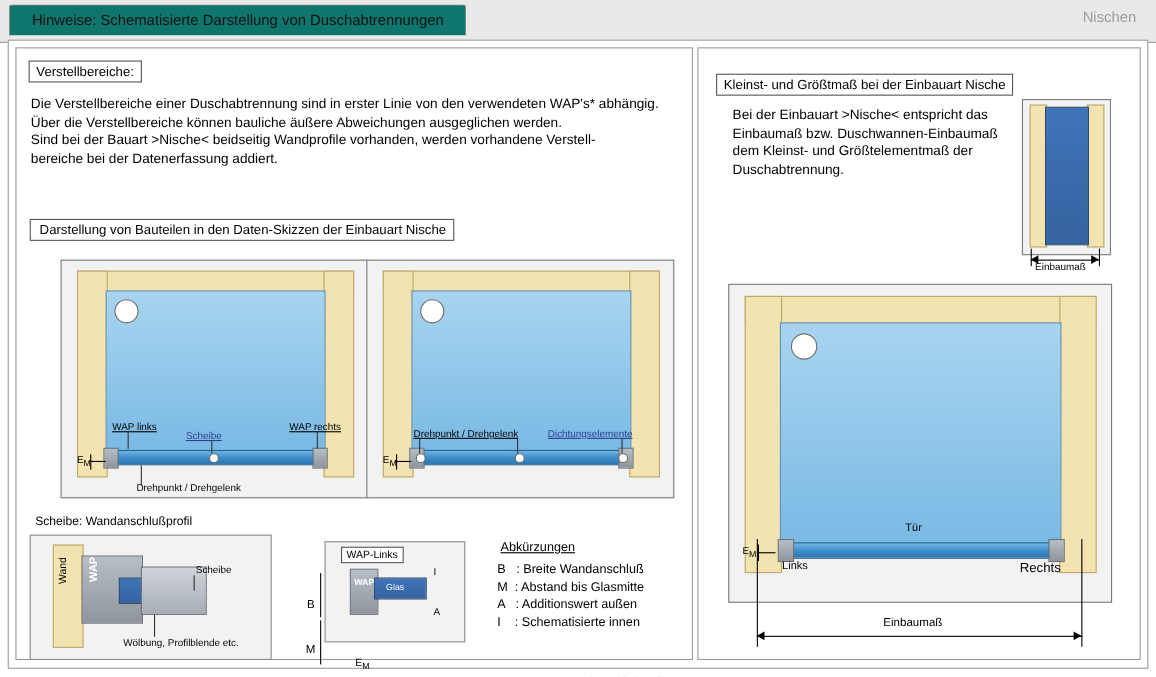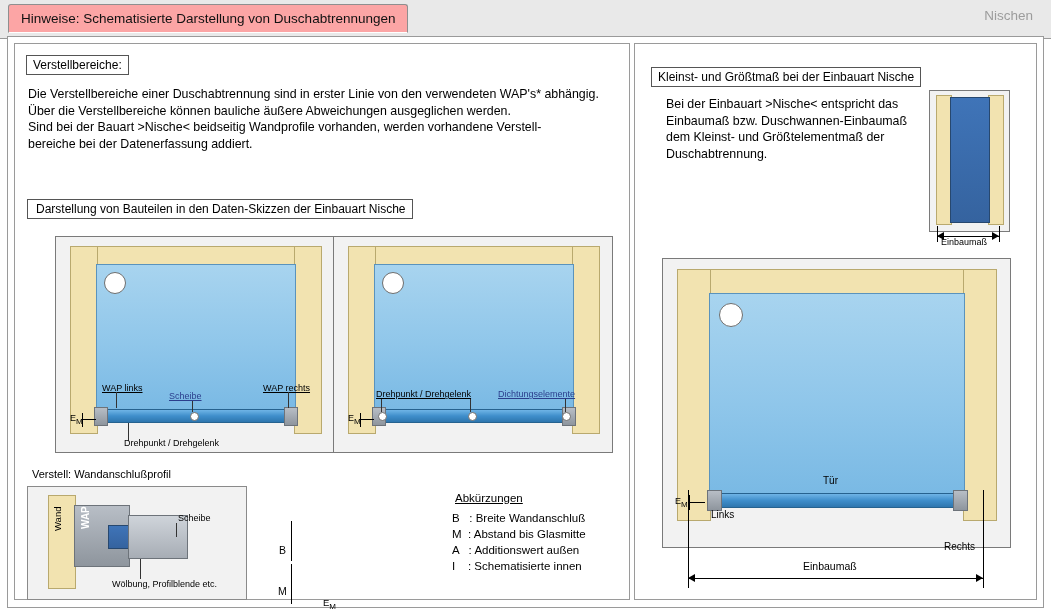--- a/index.html
+++ b/index.html
@@ -24,23 +24,23 @@
     position: absolute;
     left: 0; top: 0;
     width: 1051px; height: 38px;
     background: #e9e9e9;
     border-bottom: 1px solid #9a9a9a;
   }
   .tab-active {
     position: absolute;
     left: 8px; top: 4px;
     height: 27px;
-    padding: 0 12px;
+    padding: 0 20px;
     line-height: 27px;
-    background: #fca5a5;
+    background: #0f766e;
     border: 1px solid #8f8f8f;
     border-bottom: 1px solid #ffffff;
     border-radius: 3px 3px 0 0;
     font-size: 13.5px;
     color: #111111;
     white-space: nowrap;
   }
   .tab-inactive {
     position: absolute;
     right: 18px; top: 8px;
@@ -236,35 +236,44 @@
         <div class="tinytext underline" style="left:42px; top:152px; font-size:9px;">Drehpunkt / Drehgelenk</div>
         <div class="tinytext underline blue" style="left:164px; top:152px; font-size:9px;">Dichtungselemente</div>
         <div class="leader" style="left:47px; top:162px; width:1px; height:13px;"></div>
         <div class="leader" style="left:136px; top:162px; width:1px; height:13px;"></div>
         <div class="leader" style="left:231px; top:162px; width:1px; height:13px;"></div>
         <div class="tinytext" style="left:14px; top:176px; font-size:9px;"><span>E</span><span class="sub">M</span></div>
         <div class="dimline" style="left:26px; top:182px; width:14px;"></div>
         <div class="tickv" style="left:26px; top:176px; height:14px;"></div>
       </div>
 
-      <div class="smalltext" style="left:17px; top:424px;">Verstell: Wandanschlußprofil</div>
+      <div class="smalltext" style="left:17px; top:424px;">Scheibe: Wandanschlußprofil</div>
 
       <div class="detailbox" style="left:12px; top:442px; width:218px; height:112px;">
         <div class="wall-l" style="left:20px; top:8px; width:26px; height:92px;"></div>
         <div class="profile" style="left:46px; top:18px; width:54px; height:60px;"></div>
         <div class="glassdark" style="left:80px; top:38px; width:62px; height:22px;"></div>
         <div class="profile" style="left:100px; top:28px; width:58px; height:42px; background:linear-gradient(180deg,#cfd4da 0%, #a7adb5 100%);"></div>
         <div class="tinytext" style="left:24px; top:44px; font-size:9.5px; transform:rotate(-90deg); transform-origin:left top;">Wand</div>
         <div class="tinytext" style="left:52px; top:42px; font-size:10px; font-weight:bold; color:#ffffff; transform:rotate(-90deg); transform-origin:left top;">WAP</div>
         <div class="tinytext" style="left:150px; top:26px; font-size:9px;">Scheibe</div>
         <div class="leader" style="left:148px; top:36px; width:1px; height:14px;"></div>
         <div class="tinytext" style="left:84px; top:92px; font-size:9px;">Wölbung, Profilblende etc.</div>
         <div class="leader" style="left:112px; top:72px; width:1px; height:20px;"></div>
       </div>
 
+      <div class="detailbox" style="left:280px; top:448px; width:126px; height:90px;">
+        <div class="boxlabel" style="left:14px; top:4px; font-size:9.5px; padding:1px 4px;">WAP-Links</div>
+        <div class="profile" style="left:22px; top:24px; width:24px; height:40px;"></div>
+        <div class="glassdark" style="left:44px; top:32px; width:46px; height:18px;"></div>
+        <div class="tinytext" style="left:26px; top:32px; font-size:8px; color:#ffffff; font-weight:bold;">WAP</div>
+        <div class="tinytext" style="left:55px; top:36px; font-size:8px; color:#ffffff;">Glas</div>
+        <div class="tinytext" style="left:98px; top:22px; font-size:9px;">I</div>
+        <div class="tinytext" style="left:98px; top:58px; font-size:9px;">A</div>
+      </div>
 
       <div class="smalltext" style="left:264px; top:500px; font-size:10.5px;">B</div>
       <div class="smalltext" style="left:263px; top:541px; font-size:10.5px;">M</div>
       <div class="tickv" style="left:276px; top:477px; height:40px;"></div>
       <div class="tickv" style="left:276px; top:520px; height:40px;"></div>
       <div class="smalltext" style="left:308px; top:553px; font-size:9.5px;"><span>E</span><span class="sub">M</span></div>
 
       <div class="smalltext underline" style="left:440px; top:448px; font-size:11.5px;">Abkürzungen</div>
       <div class="abbrev" style="left:437px; top:466px;">B   : Breite Wandanschluß</div>
       <div class="abbrev" style="left:437px; top:482px;">M  : Abstand bis Glasmitte</div>
@@ -299,21 +308,21 @@
         <div class="wall-top" style="left:14px; top:10px; width:318px; height:24px;"></div>
         <div class="wall-l" style="left:14px; top:10px; width:32px; height:250px;"></div>
         <div class="wall-r" style="left:300px; top:10px; width:32px; height:250px;"></div>
         <div class="glass" style="left:46px; top:34px; width:254px; height:202px;"></div>
         <div class="circle" style="left:56px; top:44px; width:22px; height:22px;"></div>
         <div class="doorbar" style="left:50px; top:234px; width:246px; height:13px;"></div>
         <div class="profile" style="left:44px; top:231px; width:13px; height:19px;"></div>
         <div class="profile" style="left:290px; top:231px; width:13px; height:19px;"></div>
         <div class="smalltext" style="left:160px; top:216px; font-size:10px;">Tür</div>
         <div class="smalltext" style="left:48px; top:250px; font-size:10px;">Links</div>
-        <div class="smalltext" style="left:281px; top:250px; font-size:10px;margin-top:32px;">Rechts</div>
+        <div class="smalltext" style="left:264px; top:250px; font-size:12px;">Rechts</div>
         <div class="tinytext" style="left:12px; top:237px; font-size:9px;"><span>E</span><span class="sub">M</span></div>
         <div class="dimline" style="left:26px; top:243px; width:16px;"></div>
         <div class="tickv" style="left:26px; top:236px; height:15px;"></div>
       </div>
 
       <div class="tickv" style="left:53px; top:446px; height:98px;"></div>
       <div class="tickv" style="left:348px; top:446px; height:98px;"></div>
       <div class="dimline" style="left:53px; top:534px; width:296px;"></div>
       <div class="arrowL" style="left:53px; top:530px;"></div>
       <div class="arrowR" style="left:341px; top:530px;"></div>

